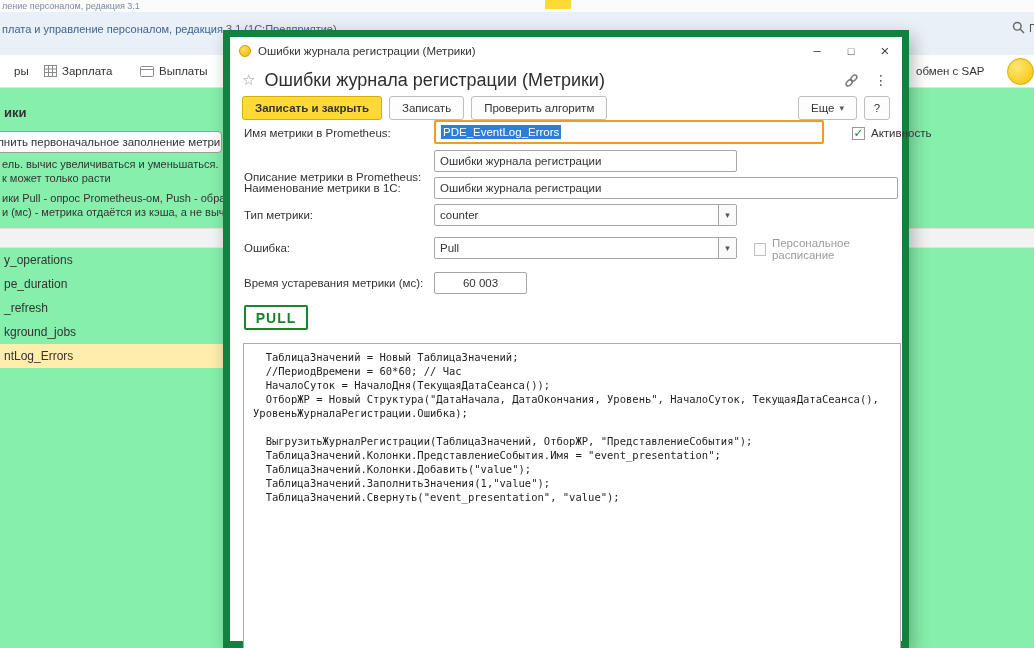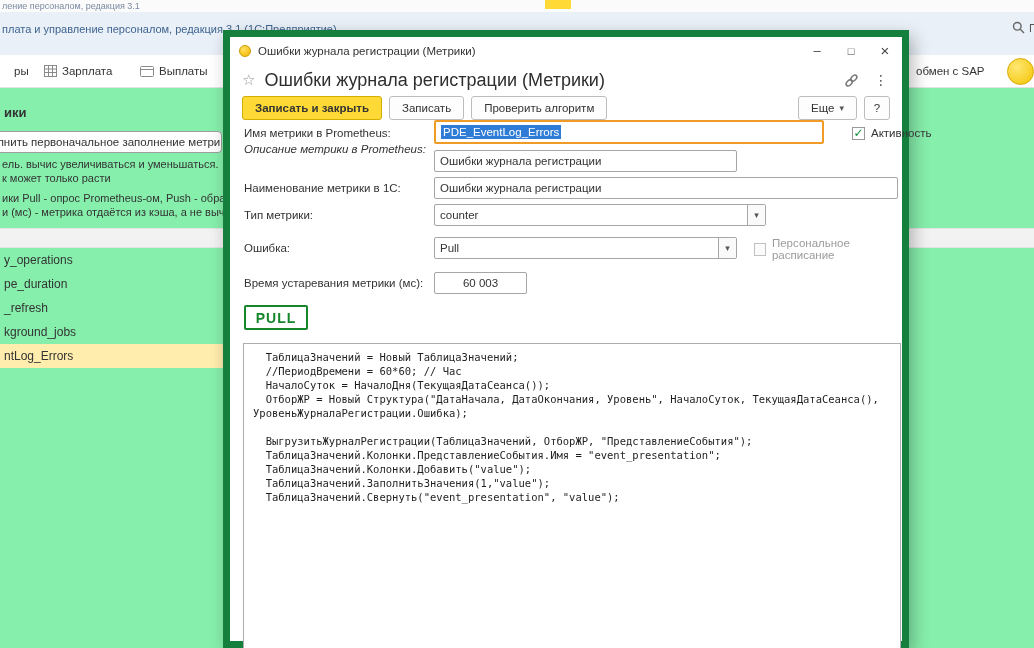--- a/index.html
+++ b/index.html
@@ -169,28 +169,28 @@
 
     <div class="f-label" style="top:84px;">Имя метрики в Prometheus:</div>
     <div class="f-input focused" style="top:83px; width:390px;">
       <span class="sel">PDE_EventLog_Errors</span>
     </div>
     <div class="checkbox" style="left:622px; top:84px;">
       <span class="cb-box">✓</span>
       <span class="cb-label">Активность</span>
     </div>
 
-    <div class="f-label" style="top:100px;font-style:italic;">Описание метрики в Prometheus:</div>
+    <div class="f-label" style="top:128px;">Описание метрики в Prometheus:</div>
     <div class="f-input" style="top:113px; width:303px;">Ошибки журнала регистрации</div>
 
     <div class="f-label" style="top:139px;">Наименование метрики в 1С:</div>
     <div class="f-input" style="top:140px; width:464px;">Ошибки журнала регистрации</div>
 
     <div class="f-label" style="top:166px;">Тип метрики:</div>
-    <div class="f-input combo" style="top:167px; width:332px;">
+    <div class="f-input combo" style="top:167px; width:303px;">
       <span class="combo-val">counter</span>
       <span class="combo-btn">▾</span>
     </div>
 
     <div class="f-label" style="top:199px;">Ошибка:</div>
     <div class="f-input combo" style="top:200px; width:303px;">
       <span class="combo-val">Pull</span>
       <span class="combo-btn">▾</span>
     </div>
     <div class="checkbox disabled" style="left:524px; top:200px;">

